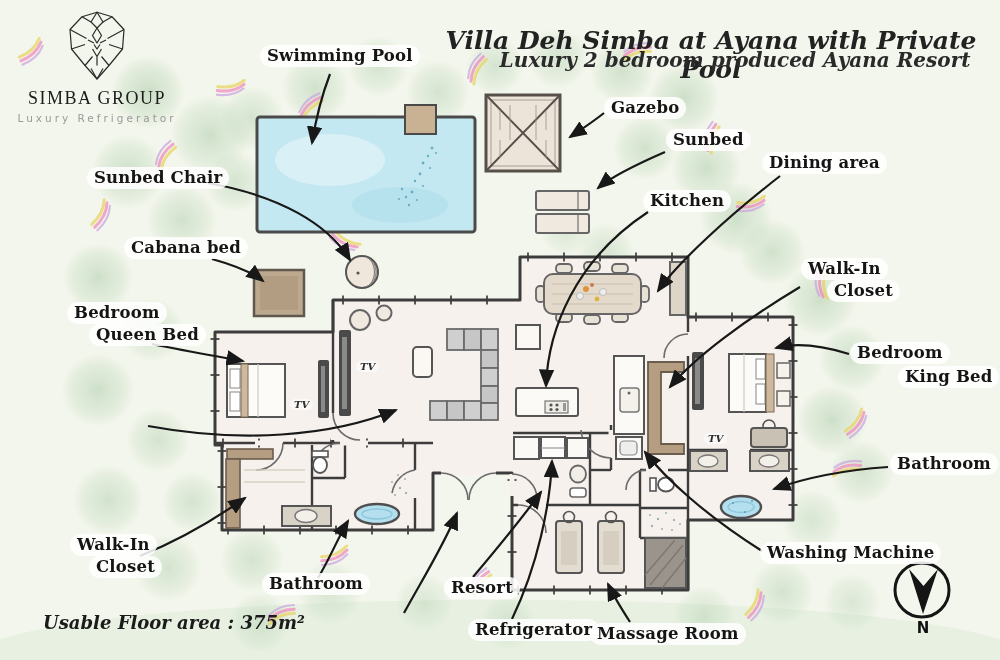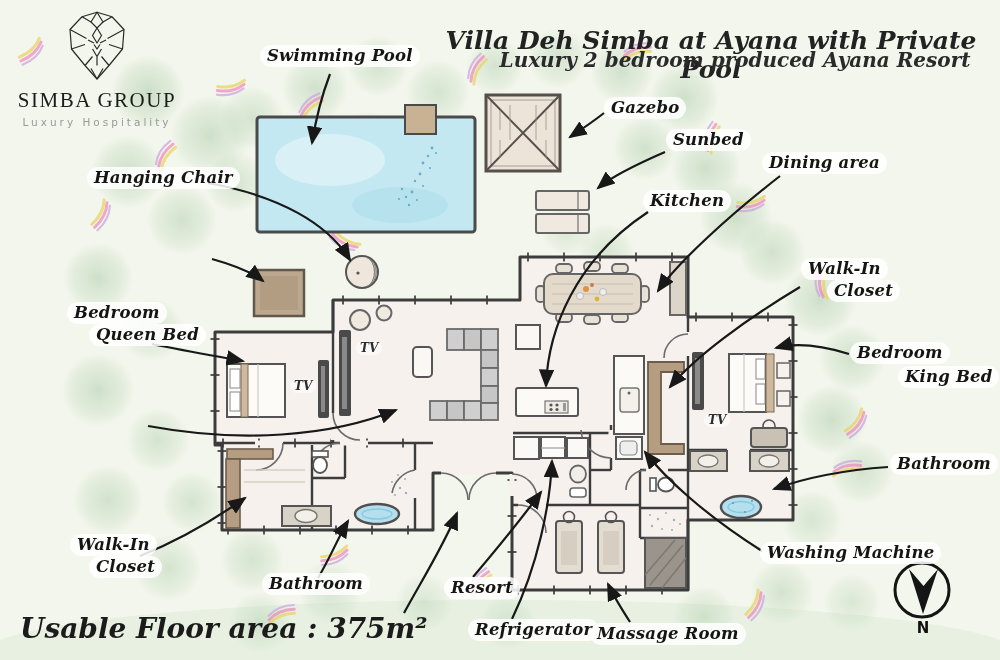--- a/index.html
+++ b/index.html
@@ -1,36 +1,36 @@
 <!DOCTYPE html>
 <html><head>
 <meta charset="utf-8">
 <style>
   html,body{margin:0;padding:0;background:#e8e8e8;}
   .stage{position:relative;width:1000px;height:660px;background:#f3f6ec;overflow:hidden;
          font-family:"DejaVu Sans",sans-serif;}
   .layer{position:absolute;left:0;top:0;width:1000px;height:660px;}
   
-  .lbl{position:absolute;font-family:"DejaVu Serif",cursive;font-style:italic;font-weight:700;
+  .lbl{position:absolute;font-family:"DejaVu Serif",cursive;font-weight:700;
        font-size:16.5px;color:#151515;background:rgba(255,255,255,.86);padding:0 7px 1px 7px;
        border-radius:12px;line-height:1.3;white-space:nowrap;letter-spacing:.2px;}
   .tv{position:absolute;font-family:"DejaVu Serif",cursive;font-style:italic;font-weight:700;
-      font-size:12px;color:#2e2e2e;background:rgba(255,255,255,.55);border-radius:8px;padding:0 4px;}
+      font-size:10px;color:#2e2e2e;background:rgba(255,255,255,.55);border-radius:8px;padding:0 4px;margin-top:20px;}
   .title{position:absolute;left:428px;top:26px;width:566px;text-align:center;
          font-family:"DejaVu Serif",cursive;font-style:italic;font-weight:700;
          font-size:25px;color:#222;}
   .subtitle{position:absolute;left:452px;top:48px;width:566px;text-align:center;
          font-family:"DejaVu Serif",cursive;font-style:italic;font-weight:700;
          font-size:20px;color:#2a2a2a;}
   .brand{position:absolute;left:14px;top:10px;width:166px;text-align:center;}
-  .brand-name{font-family:"Liberation Serif","DejaVu Serif",serif;font-size:21px;letter-spacing:1.5px;
+  .brand-name{font-family:"Liberation Serif","DejaVu Serif",serif;font-size:18px;letter-spacing:1.5px;
          color:#1c1c1c;margin-top:2px;}
   .brand-tag{font-size:10.5px;letter-spacing:3px;color:#9a9a9a;margin-top:3px;}
-  .area{position:absolute;left:20px;top:612px;font-family:"DejaVu Serif",cursive;font-style:italic;
-        font-weight:700;font-size:28px;color:#1b1b1b;}
+  .area{position:absolute;left:43px;top:612px;font-family:"DejaVu Serif",cursive;font-style:italic;
+        font-weight:700;font-size:18px;color:#1b1b1b;}
   .north{position:absolute;left:907px;top:619px;width:32px;text-align:center;
          font-weight:700;font-size:15px;color:#111;font-family:"DejaVu Sans",sans-serif;}
 </style>
 </head>
 <body>
 
 <div class="stage">
 
   <svg class="layer" viewBox="0 0 1000 660">
     <defs>
@@ -416,32 +416,33 @@
         <path d="M14,26 L36,38 M86,26 L64,38"></path>
         <path d="M38,40 L46,44 M62,40 L54,44"></path>
         <path d="M46,46 L50,52 L54,46"></path>
         <path d="M44,52 L50,62 L56,52 M50,62 L50,74"></path>
         <path d="M34,74 L44,62 M66,74 L56,62"></path>
         <path d="M16,52 L34,46 M84,52 L66,46"></path>
         <path d="M50,92 L42,78 M50,92 L58,78"></path>
       </g>
     </svg>
     <div class="brand-name">SIMBA GROUP</div>
-    <div class="brand-tag">Luxury Hospitality</div>
+    <div class="brand-tag">Luxury Refrigerator</div>
   </div>
 
   <div class="title">Villa Deh Simba at Ayana with Private Pool</div>
   <div class="subtitle">Luxury 2 bedroom produced Ayana Resort</div>
 
   <div class="lbl" style="left:260px;top:45px;">Swimming Pool</div>
   <div class="lbl" style="left:604px;top:97px;">Gazebo</div>
   <div class="lbl" style="left:666px;top:129px;">Sunbed</div>
   <div class="lbl" style="left:762px;top:152px;">Dining area</div>
   <div class="lbl" style="left:643px;top:190px;">Kitchen</div>
-  <div class="lbl" style="left:87px;top:167px;">Hanging Chair</div>
+  <div class="lbl" style="left:87px;top:167px;">Sunbed Chair</div>
+  <div class="lbl" style="left:124px;top:237px;">Cabana bed</div>
   <div class="lbl" style="left:67px;top:302px;">Bedroom</div>
   <div class="lbl" style="left:89px;top:324px;">Queen Bed</div>
   <div class="lbl" style="left:70px;top:534px;">Walk-In</div>
   <div class="lbl" style="left:89px;top:556px;">Closet</div>
   <div class="lbl" style="left:262px;top:573px;">Bathroom</div>
   <div class="lbl" style="left:444px;top:577px;">Resort</div>
   <div class="lbl" style="left:366px;top:614px;margin-top:48px;">Entrance</div>
   <div class="lbl" style="left:468px;top:619px;">Refrigerator</div>
   <div class="lbl" style="left:590px;top:623px;">Massage Room</div>
   <div class="lbl" style="left:760px;top:542px;">Washing Machine</div>

